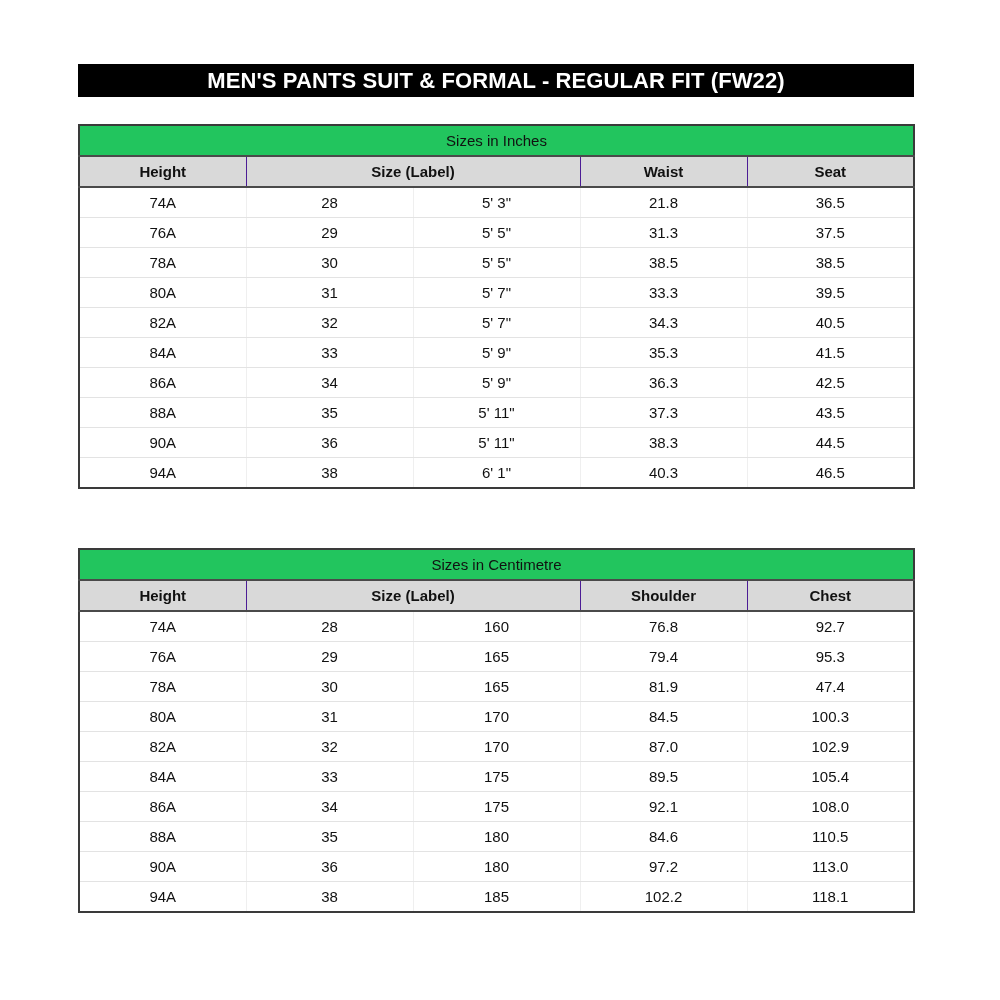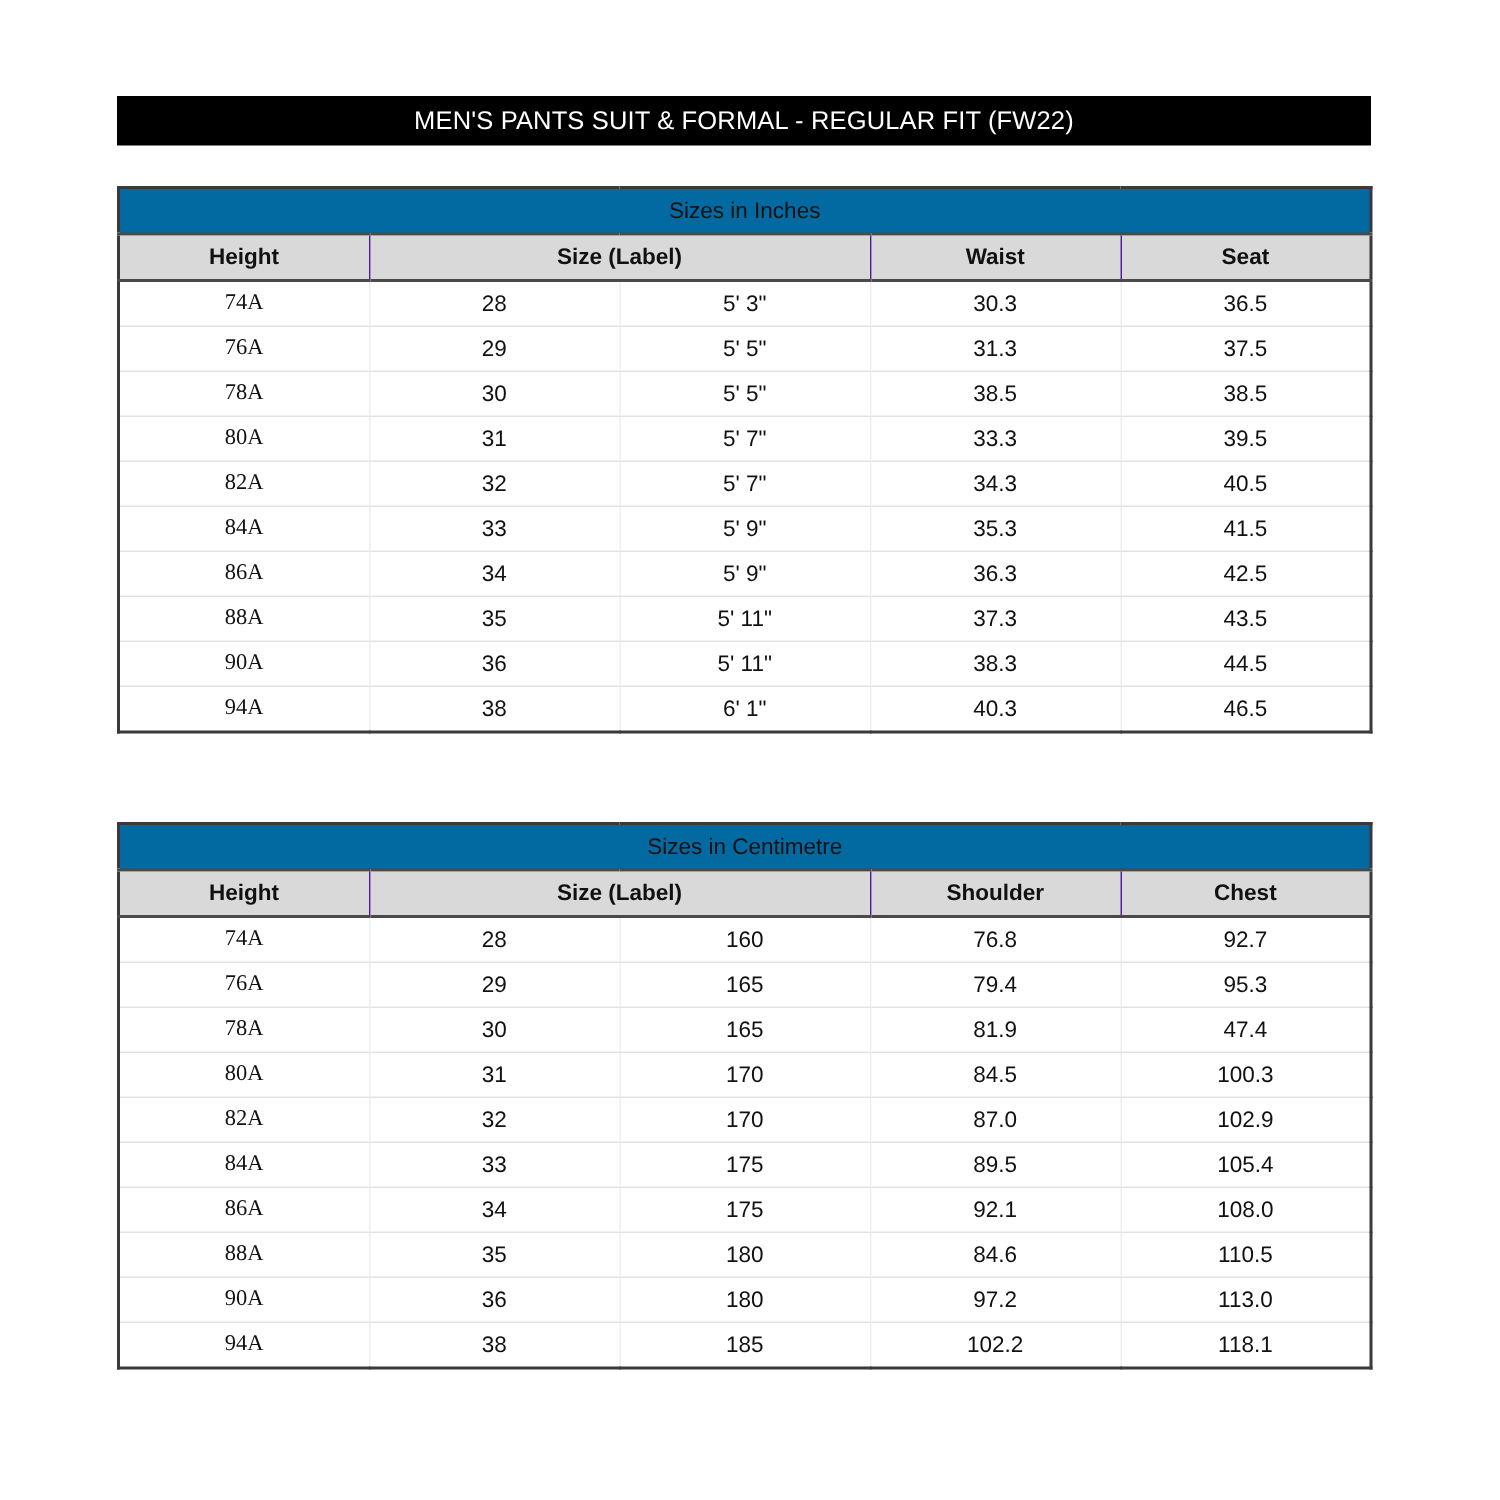--- a/index.html
+++ b/index.html
@@ -20,22 +20,22 @@
     top: 64px;
     width: 836px;
     height: 33px;
     background: var(--banner-bg, #000000);
     display: flex;
     align-items: center;
     justify-content: center;
   }
   .banner-text {
     color: var(--banner-text, #ffffff);
-    font-size: 17px;
-    font-weight: normal;
+    font-size: 22px;
+    font-weight: bold;
     letter-spacing: 0.1px;
     white-space: nowrap;
   }
   table.size-table {
     position: absolute;
     left: 78px;
     width: 837px;
     border-collapse: collapse;
     table-layout: fixed;
     border: 2px solid var(--table-border, #3a3a3a);
@@ -48,38 +48,38 @@
   .size-table td, .size-table th {
     text-align: center;
     vertical-align: middle;
     padding: 0;
     font-weight: normal;
     overflow: hidden;
     white-space: nowrap;
   }
   .title-row td {
     height: 29px;
-    background: #0369a1;
+    background: #22c55e;
   }
   .header-row th {
     height: 29px;
     background: var(--header-bg, #d9d9d9);
     border-top: 2px solid var(--header-border, #4a4a4a);
     border-bottom: 2px solid var(--header-border, #4a4a4a);
     font-weight: bold;
   }
   .header-row th + th {
     border-left: 1px solid #4c1d95;
   }
   .size-table tbody td {
     height: 29px;
     border-bottom: 1px solid var(--row-divider, #e3e3e3);
     border-left: 1px solid var(--col-divider, #efefef);
   }
-  .size-table tbody td:first-child { border-left: none; font-family: Liberation Serif, serif; }
+  .size-table tbody td:first-child { border-left: none; }
   .size-table tbody tr:last-child td { border-bottom: none; }
 </style>
 </head>
 <body>
 
 <div class="canvas">
 
   <div class="banner">
     <span class="banner-text">MEN'S PANTS SUIT &amp; FORMAL - REGULAR FIT (FW22)</span>
   </div>
@@ -102,21 +102,21 @@
         <th>Waist</th>
         <th>Seat</th>
       </tr>
     </thead>
     <tbody>
 
     <tr class="">
         <td>74A</td>
         <td>28</td>
         <td>5' 3"</td>
-        <td>30.3</td>
+        <td>21.8</td>
         <td>36.5</td>
       </tr>
         <tr class="">
         <td>76A</td>
         <td>29</td>
         <td>5' 5"</td>
         <td>31.3</td>
         <td>37.5</td>
       </tr>
         <tr class="">

